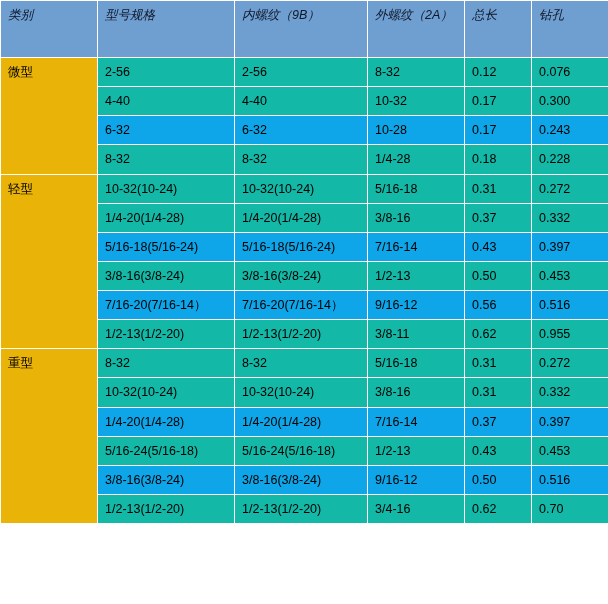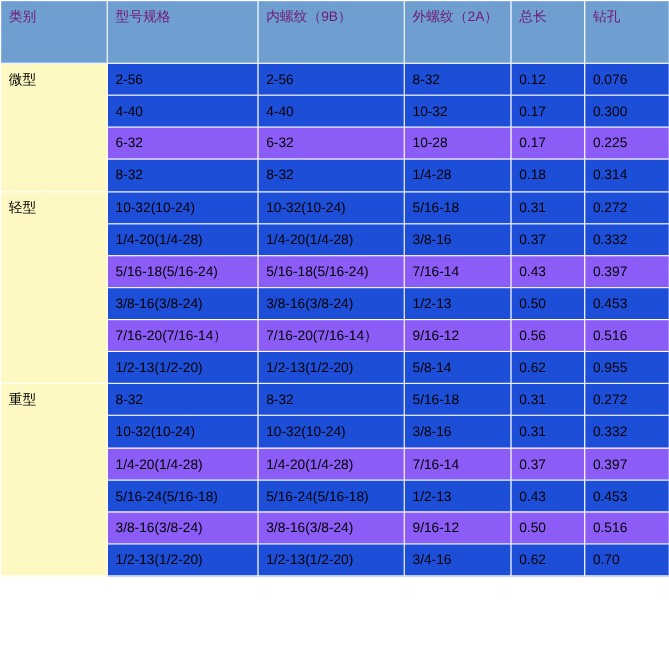--- a/index.html
+++ b/index.html
@@ -31,32 +31,33 @@
   table.spec-table td {
     border: 1px solid #ffffff;
     padding: 5px 7px;
     vertical-align: top;
     text-align: left;
     line-height: 1.45;
     font-weight: normal;
   }
   thead th {
     background: #6f9fd0;
-    color: #701a75;
+    color: #0f172a;
     height: 46px;
     vertical-align: top;
+    font-style: italic;
   }
   td.cat {
-    background: #fef9c3;
+    background: #eab308;
     text-align: center;
     vertical-align: top;
     padding-top: 10px;
   }
-  tr.band-a td.data { background: #1d4ed8; margin-left: 19px; }
-  tr.band-b td.data { background: #8b5cf6; }
+  tr.band-a td.data { background: #14b8a6; margin-left: 19px; }
+  tr.band-b td.data { background: #0ea5e9; }
   td.data { background: #dce6f2; }
   .cat-text { display: block; line-height: 1.5; }
 </style>
 </head>
 <body>
 
 <table class="spec-table">
   <colgroup>
     <col class="c0">
       <col class="c1">
@@ -92,28 +93,28 @@
       <td class="data">4-40</td>
       <td class="data">10-32</td>
       <td class="data">0.17</td>
       <td class="data">0.300</td>
     </tr>
     <tr class="band-b">
       <td class="data">6-32</td>
       <td class="data">6-32</td>
       <td class="data">10-28</td>
       <td class="data">0.17</td>
-      <td class="data">0.225</td>
+      <td class="data">0.243</td>
     </tr>
     <tr class="band-a">
       <td class="data">8-32</td>
       <td class="data">8-32</td>
       <td class="data">1/4-28</td>
       <td class="data">0.18</td>
-      <td class="data">0.314</td>
+      <td class="data">0.228</td>
     </tr>
 
     <tr class="band-a">
       <td class="cat" rowspan="6">
           <span class="cat-text">轻型</span>
         </td>
       <td class="data">10-32(10-24)</td>
       <td class="data">10-32(10-24)</td>
       <td class="data">5/16-18</td>
       <td class="data">0.31</td>
@@ -143,21 +144,21 @@
     <tr class="band-b">
       <td class="data">7/16-20(7/16-14）</td>
       <td class="data">7/16-20(7/16-14）</td>
       <td class="data">9/16-12</td>
       <td class="data">0.56</td>
       <td class="data">0.516</td>
     </tr>
     <tr class="band-a">
       <td class="data">1/2-13(1/2-20)</td>
       <td class="data">1/2-13(1/2-20)</td>
-      <td class="data">5/8-14</td>
+      <td class="data">3/8-11</td>
       <td class="data">0.62</td>
       <td class="data">0.955</td>
     </tr>
 
     <tr class="band-a">
       <td class="cat" rowspan="6">
           <span class="cat-text">重型</span>
         </td>
       <td class="data">8-32</td>
       <td class="data">8-32</td>

